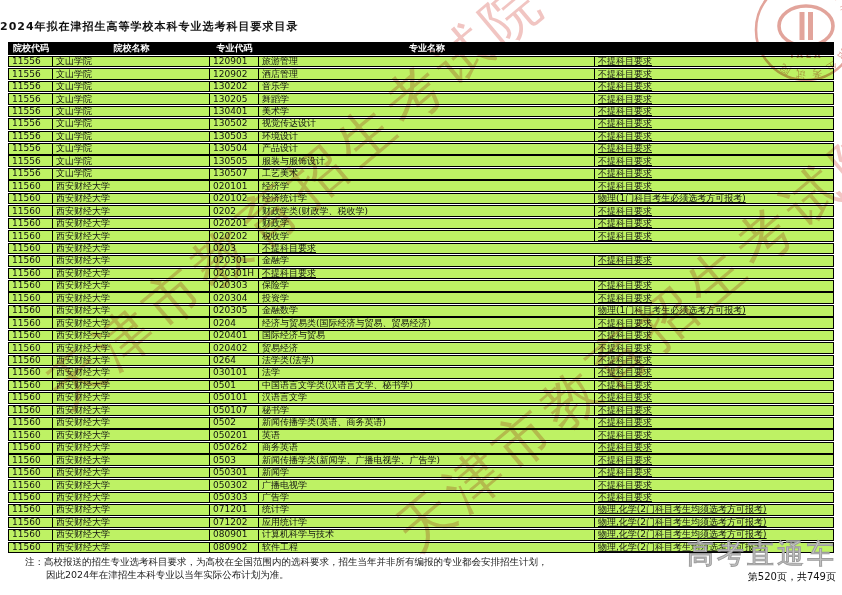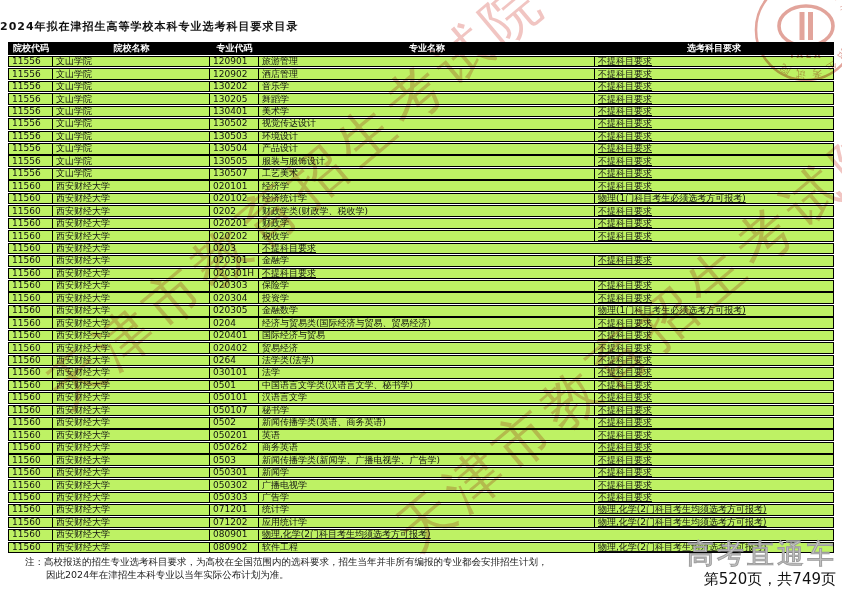--- a/index.html
+++ b/index.html
@@ -26,21 +26,21 @@
   .cell {
     display:flex; align-items:center; padding-left:3px;
     font-size:9px; line-height:9px; white-space:nowrap; overflow:hidden;
     border-right:1.6px solid #000; box-sizing:border-box;
   }
   .cell:last-child { border-right:none;text-decoration:underline; }
   .note {
     position:absolute; left:25px; top:556px; font-size:9.5px; line-height:12.5px; color:#1a1a1a;
   }
   .note .line2 { padding-left:21px; }
-  .page-info { position:absolute; right:6px; top:570px; font-size:15px; color:#111;text-align:right; }
+  .page-info { position:absolute; right:6px; top:570px; font-size:10px; color:#111;text-align:right; }
   .brand {
     position:absolute; left:687px; top:536px; font-size:27px; font-weight:normal;
     letter-spacing:3px; color:#c6c6c6; -webkit-text-stroke:1px #9d9d9d; white-space:nowrap;
   }
   .wm-layer { position:absolute; left:0; top:0; width:842px; height:595px; pointer-events:none; mix-blend-mode:multiply; z-index:20; }
   .wm-diag {
     position:absolute; white-space:nowrap; font-size:56px; letter-spacing:7px;
     color:rgba(224,128,122,0.46); font-weight:500;
     transform:rotate(-40deg); transform-origin:0 50%;
   }
@@ -54,21 +54,20 @@
 <div class="page">
 
   <div class="title">2024年拟在津招生高等学校本科专业选考科目要求目录</div>
 
   <div class="table">
     <div class="thead">
       <div class="hcell">院校代码</div>
       <div class="hcell">院校名称</div>
       <div class="hcell">专业代码</div>
       <div class="hcell">专业名称</div>
-      <div class="hcell">选考科目要求</div>
     </div>
     <div id="table-body">
         <div class="trow">
           <div class="cell">11556</div>
           <div class="cell">文山学院</div>
           <div class="cell">120901</div>
           <div class="cell">旅游管理</div>
           <div class="cell">不提科目要求</div>
         </div>
         <div class="trow">
@@ -325,20 +324,21 @@
           <div class="cell">11560</div>
           <div class="cell">西安财经大学</div>
           <div class="cell">071202</div>
           <div class="cell">应用统计学</div>
           <div class="cell">物理,化学(2门科目考生均须选考方可报考)</div>
         </div>
         <div class="trow">
           <div class="cell">11560</div>
           <div class="cell">西安财经大学</div>
           <div class="cell">080901</div>
+          <div class="cell">计算机科学与技术</div>
           <div class="cell">物理,化学(2门科目考生均须选考方可报考)</div>
         </div>
         <div class="trow">
           <div class="cell">11560</div>
           <div class="cell">西安财经大学</div>
           <div class="cell">080902</div>
           <div class="cell">软件工程</div>
           <div class="cell">物理,化学(2门科目考生均须选考方可报考)</div>
         </div>
       </div>

